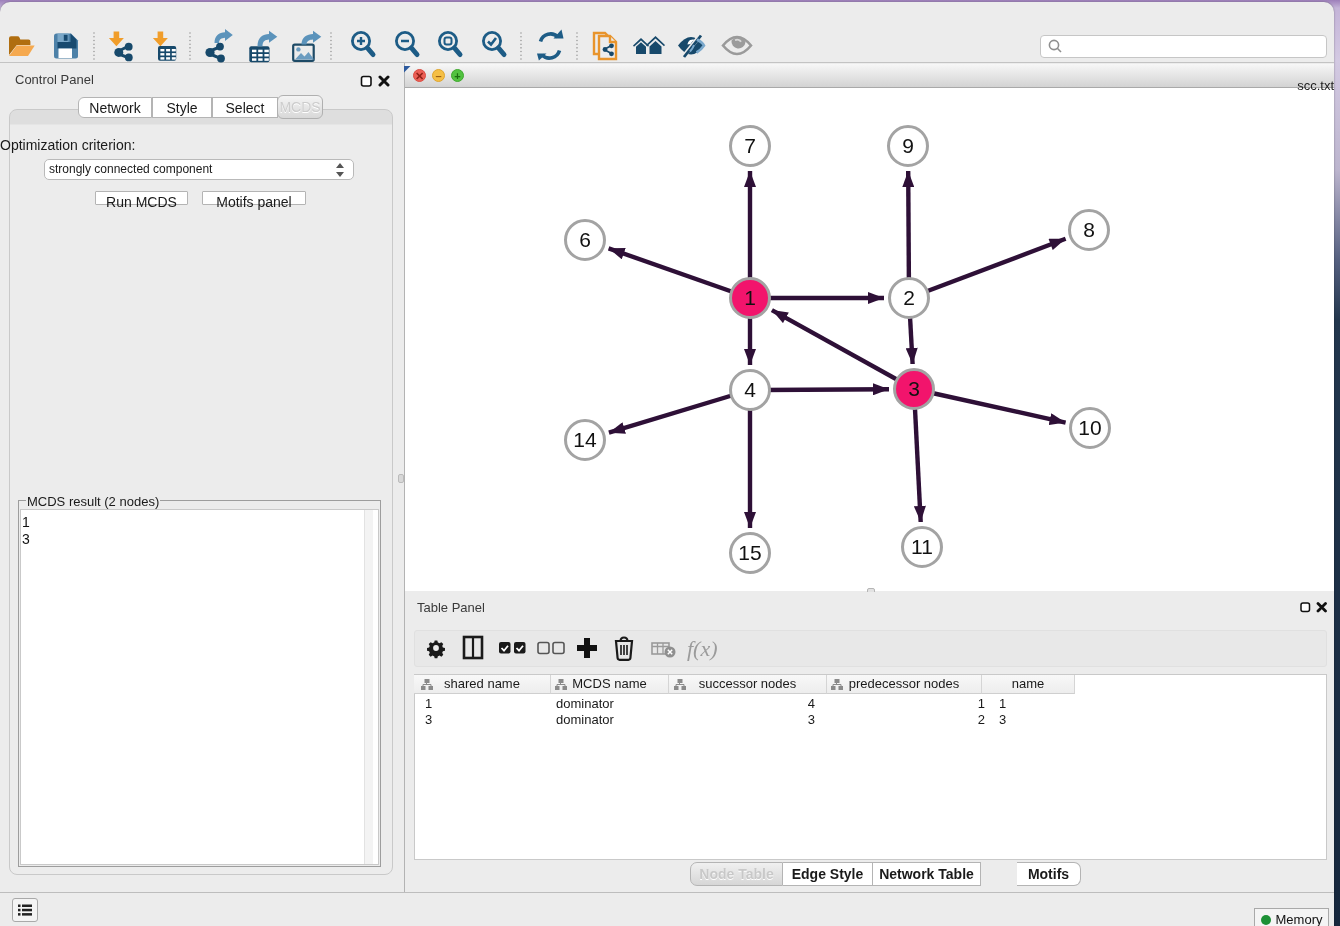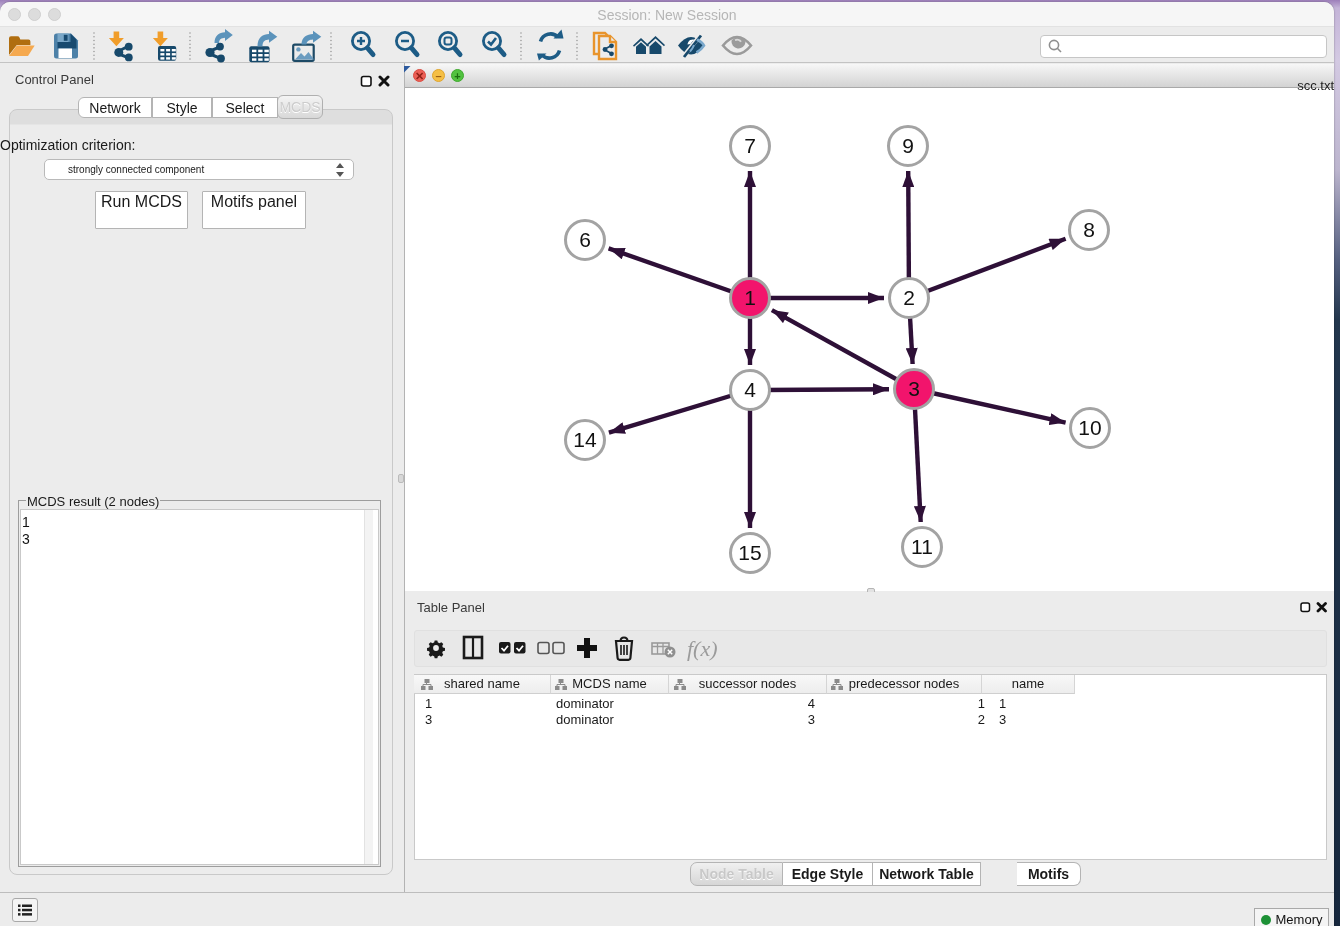--- a/index.html
+++ b/index.html
@@ -10,22 +10,22 @@
 #title{position:absolute;top:5px;width:100%;text-align:center;font-size:14px;color:#b6b6b6}
 
 #toolbar{position:absolute;left:0;top:26px;width:1334px;height:35px;background:#ececec;border-bottom:1px solid #c3c3c3}
 #search{position:absolute;left:1040px;top:7px;width:287px;height:23px;background:#fff;border:1px solid #c6c6c6;border-radius:4px}
 
 #cp-title{position:absolute;left:15px;top:70px;font-size:13px;color:#3a3a3a}
 .tab{position:absolute;top:95px;height:21px;background:rgba(255,255,255,.996);border:1px solid #b4b4b4;font-size:14px;color:#1a1a1a;text-align:center;line-height:20px}
 .tabsel{background:linear-gradient(180deg,rgba(244,244,244,.996),rgba(216,216,216,.996));color:#ccc;text-shadow:0 1px 0 #fff;border:1px solid #b0b0b0;border-radius:6px}
 #cp-box{position:absolute;left:9px;top:107px;width:384px;height:766px;border:1px solid #c9c9c9;border-radius:8px;background:linear-gradient(180deg,#dedede 0,#dedede 14px,#ececec 15px)}
 #opt-label{position:absolute;left:0;top:135px;width:400px;text-align:left;font-size:14px;color:#1a1a1a}
-#dd{position:absolute;left:44px;top:157px;width:310px;height:21px;background:rgba(255,255,255,.996);border:1px solid #b9b9b9;border-radius:5px;font-size:10px;color:#1a1a1a;line-height:19px;padding-left:23px}
-.btn{position:absolute;top:189px;height:38px;background:rgba(255,255,255,.996);border:1px solid #b4b4b4;border-radius:1px;font-size:16px;color:#1a1a1a;text-align:center;line-height:20px}
+#dd{position:absolute;left:44px;top:157px;width:310px;height:21px;background:rgba(255,255,255,.996);border:1px solid #b9b9b9;border-radius:5px;font-size:12px;color:#1a1a1a;line-height:19px;padding-left:4px}
+.btn{position:absolute;top:189px;height:14px;background:rgba(255,255,255,.996);border:1px solid #b4b4b4;border-radius:1px;font-size:14px;color:#1a1a1a;text-align:center;line-height:20px}
 #fs{position:absolute;left:18px;top:498px;width:363px;height:367px;border:1px solid #9d9d9d}
 #fs-leg{position:absolute;left:26px;top:492px;background:rgba(236,236,236,.996);font-size:13px;color:#1a1a1a;padding:0 1px}
 #fs-white{position:absolute;left:20px;top:507px;width:359px;height:356px;background:#fff;border:1px solid #c9c9c9}
 #fs-sb{position:absolute;left:364px;top:508px;width:9px;height:354px;background:#f3f3f3;border-left:1px solid #e2e2e2}
 #vdiv{position:absolute;left:404px;top:61px;width:1px;height:829px;background:#b3b3b3}
 
 #nw{position:absolute;left:405px;top:62px;width:929px;height:527px;background:#fff}
 #nw-tb{position:absolute;left:0;top:0;width:929px;height:24px;background:linear-gradient(180deg,#f7f7f7,#d3d3d3);border-bottom:1px solid #a9a9a9}
 .wl{position:absolute;top:5px;width:13px;height:13px;border-radius:50%;text-align:center;font-size:11px;font-weight:bold;line-height:12px}
 #nw-title{position:absolute;top:14px;width:100%;text-align:right;font-size:13px;color:#222}
@@ -39,26 +39,20 @@
 .btab{position:absolute;top:270px;height:24px;background:rgba(255,255,255,.996);border:1px solid #b4b4b4;border-left:none;font-size:14px;font-weight:bold;color:#1a1a1a;text-align:center;line-height:23px}
 
 #sbar{position:absolute;left:0;top:890px;width:1334px;height:32px;background:#ececec;border-top:1px solid #bdbdbd}
 #memB{position:absolute;left:1254px;top:15px;width:75px;height:23px;background:rgba(244,244,244,.996);border:1px solid #a9a9a9;font-size:13px;color:#111;text-align:center;line-height:21px}
 #listB{position:absolute;left:12px;top:5px;width:26px;height:24px;background:#f4f4f4;border:1px solid #a9a9a9;border-radius:3px}
 svg{display:block}
 #memB,.btn,.tab,.btab,.th,.td,#dd,#opt-label,#cp-title,#tp-title,#title,#nw-title,#fs-leg,#resnums{opacity:.999}
 .icon{position:absolute}
 </style></head><body>
 <div id="app" style="opacity:.999">
-  <div id="titlebar">
-    <div class="tl" style="left:8px"></div>
-      <div class="tl" style="left:28px"></div>
-      <div class="tl" style="left:48px"></div>
-    <div id="title">Session: New Session</div>
-  </div>
   <div id="toolbar">
     <svg width="1334" height="36" viewBox="0 0 1334 36">
 
       <g stroke="#8f8f8f" stroke-width="1.4" stroke-dasharray="0.1,3.6" stroke-linecap="round">
         <line x1="94" y1="5" x2="94" y2="31"></line>
           <line x1="190" y1="5" x2="190" y2="31"></line>
         <line x1="331" y1="5" x2="331" y2="31"></line>
           <line x1="521" y1="5" x2="521" y2="31"></line>
         <line x1="577" y1="5" x2="577" y2="31"></line>
       </g>

